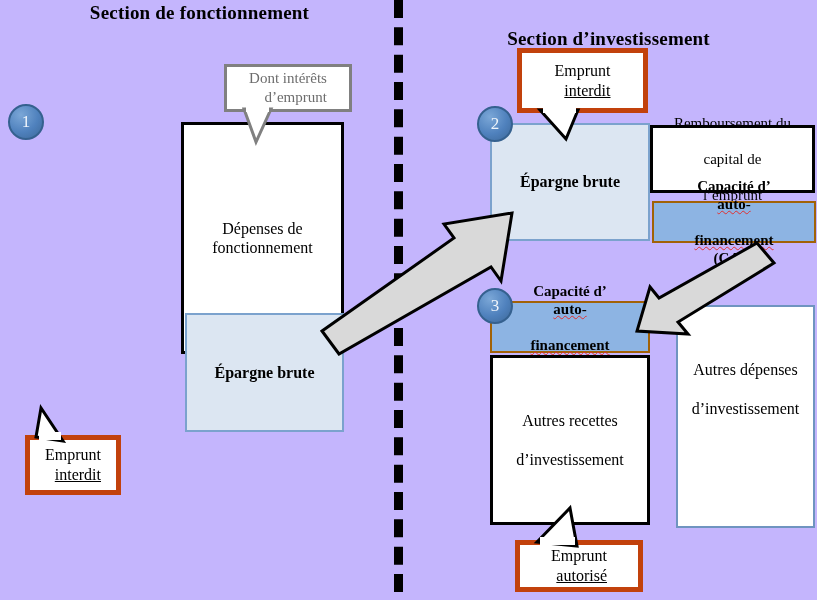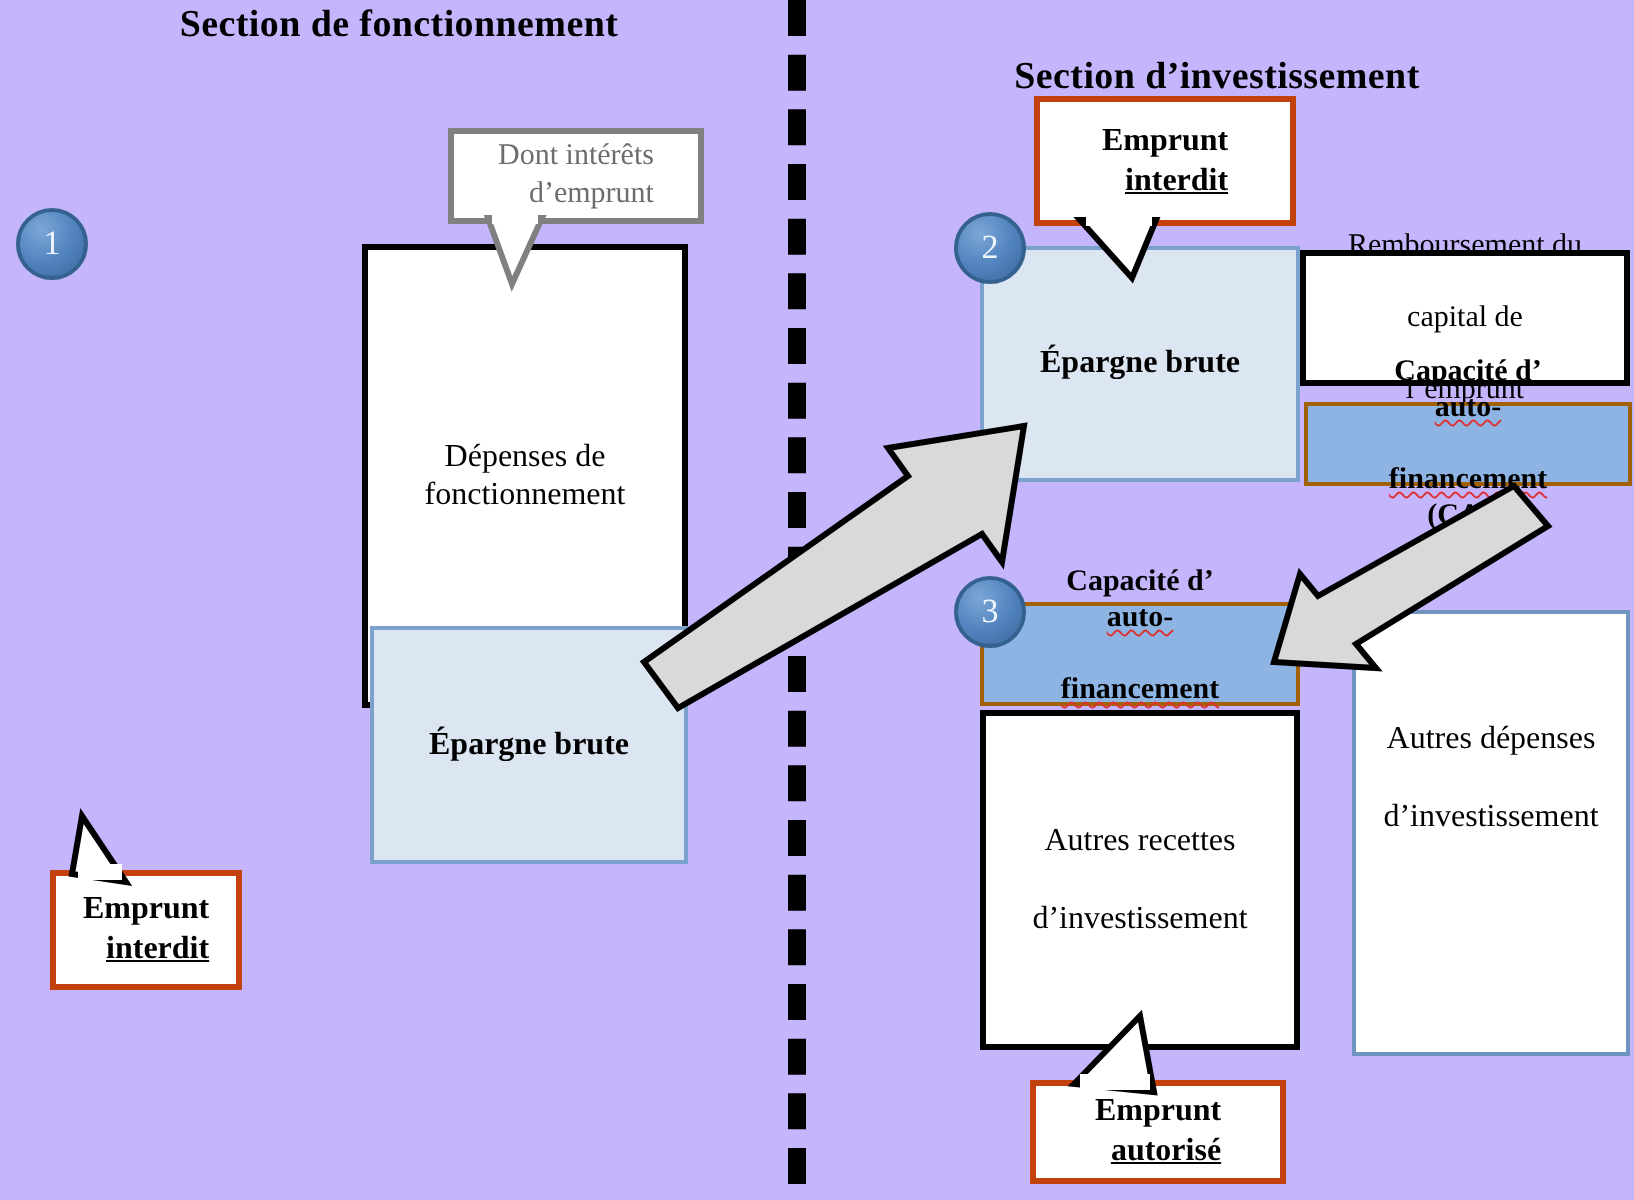--- a/index.html
+++ b/index.html
@@ -31,21 +31,21 @@
   .num{position:absolute;width:36px;height:36px;border-radius:50%;
        background:radial-gradient(circle at 34% 28%, #7ba7d7 0%, #4f81bd 55%, #3d6898 100%);
        border:2px solid #35618f;box-sizing:border-box;
        color:#eef4fb;font-size:17px;display:flex;align-items:center;
        justify-content:center;z-index:6;
        font-family:"Liberation Serif","DejaVu Serif",serif;}
 
   
   .callout{position:absolute;box-sizing:border-box;display:flex;align-items:center;
            justify-content:center;text-align:right;z-index:7;line-height:1.25;}
-  .callout-black{border:3px solid #c2410c;background:#fff;font-weight:bold;font-size:16px;}
+  .callout-black{border:5px solid #c2410c;background:#fff;font-weight:normal;font-size:16px;}
   .callout-gray{border:3px solid #808080;background:#fff;color:#6d6d6d;font-size:15px;}
   .u{text-decoration:underline;}
 
   svg.overlay{position:absolute;left:0;top:0;width:817px;height:600px;
               pointer-events:none;}
   svg.overlay.under{z-index:2;}
   svg.overlay.over{z-index:8;}
 
   .red-squiggle{
     text-decoration: underline;

